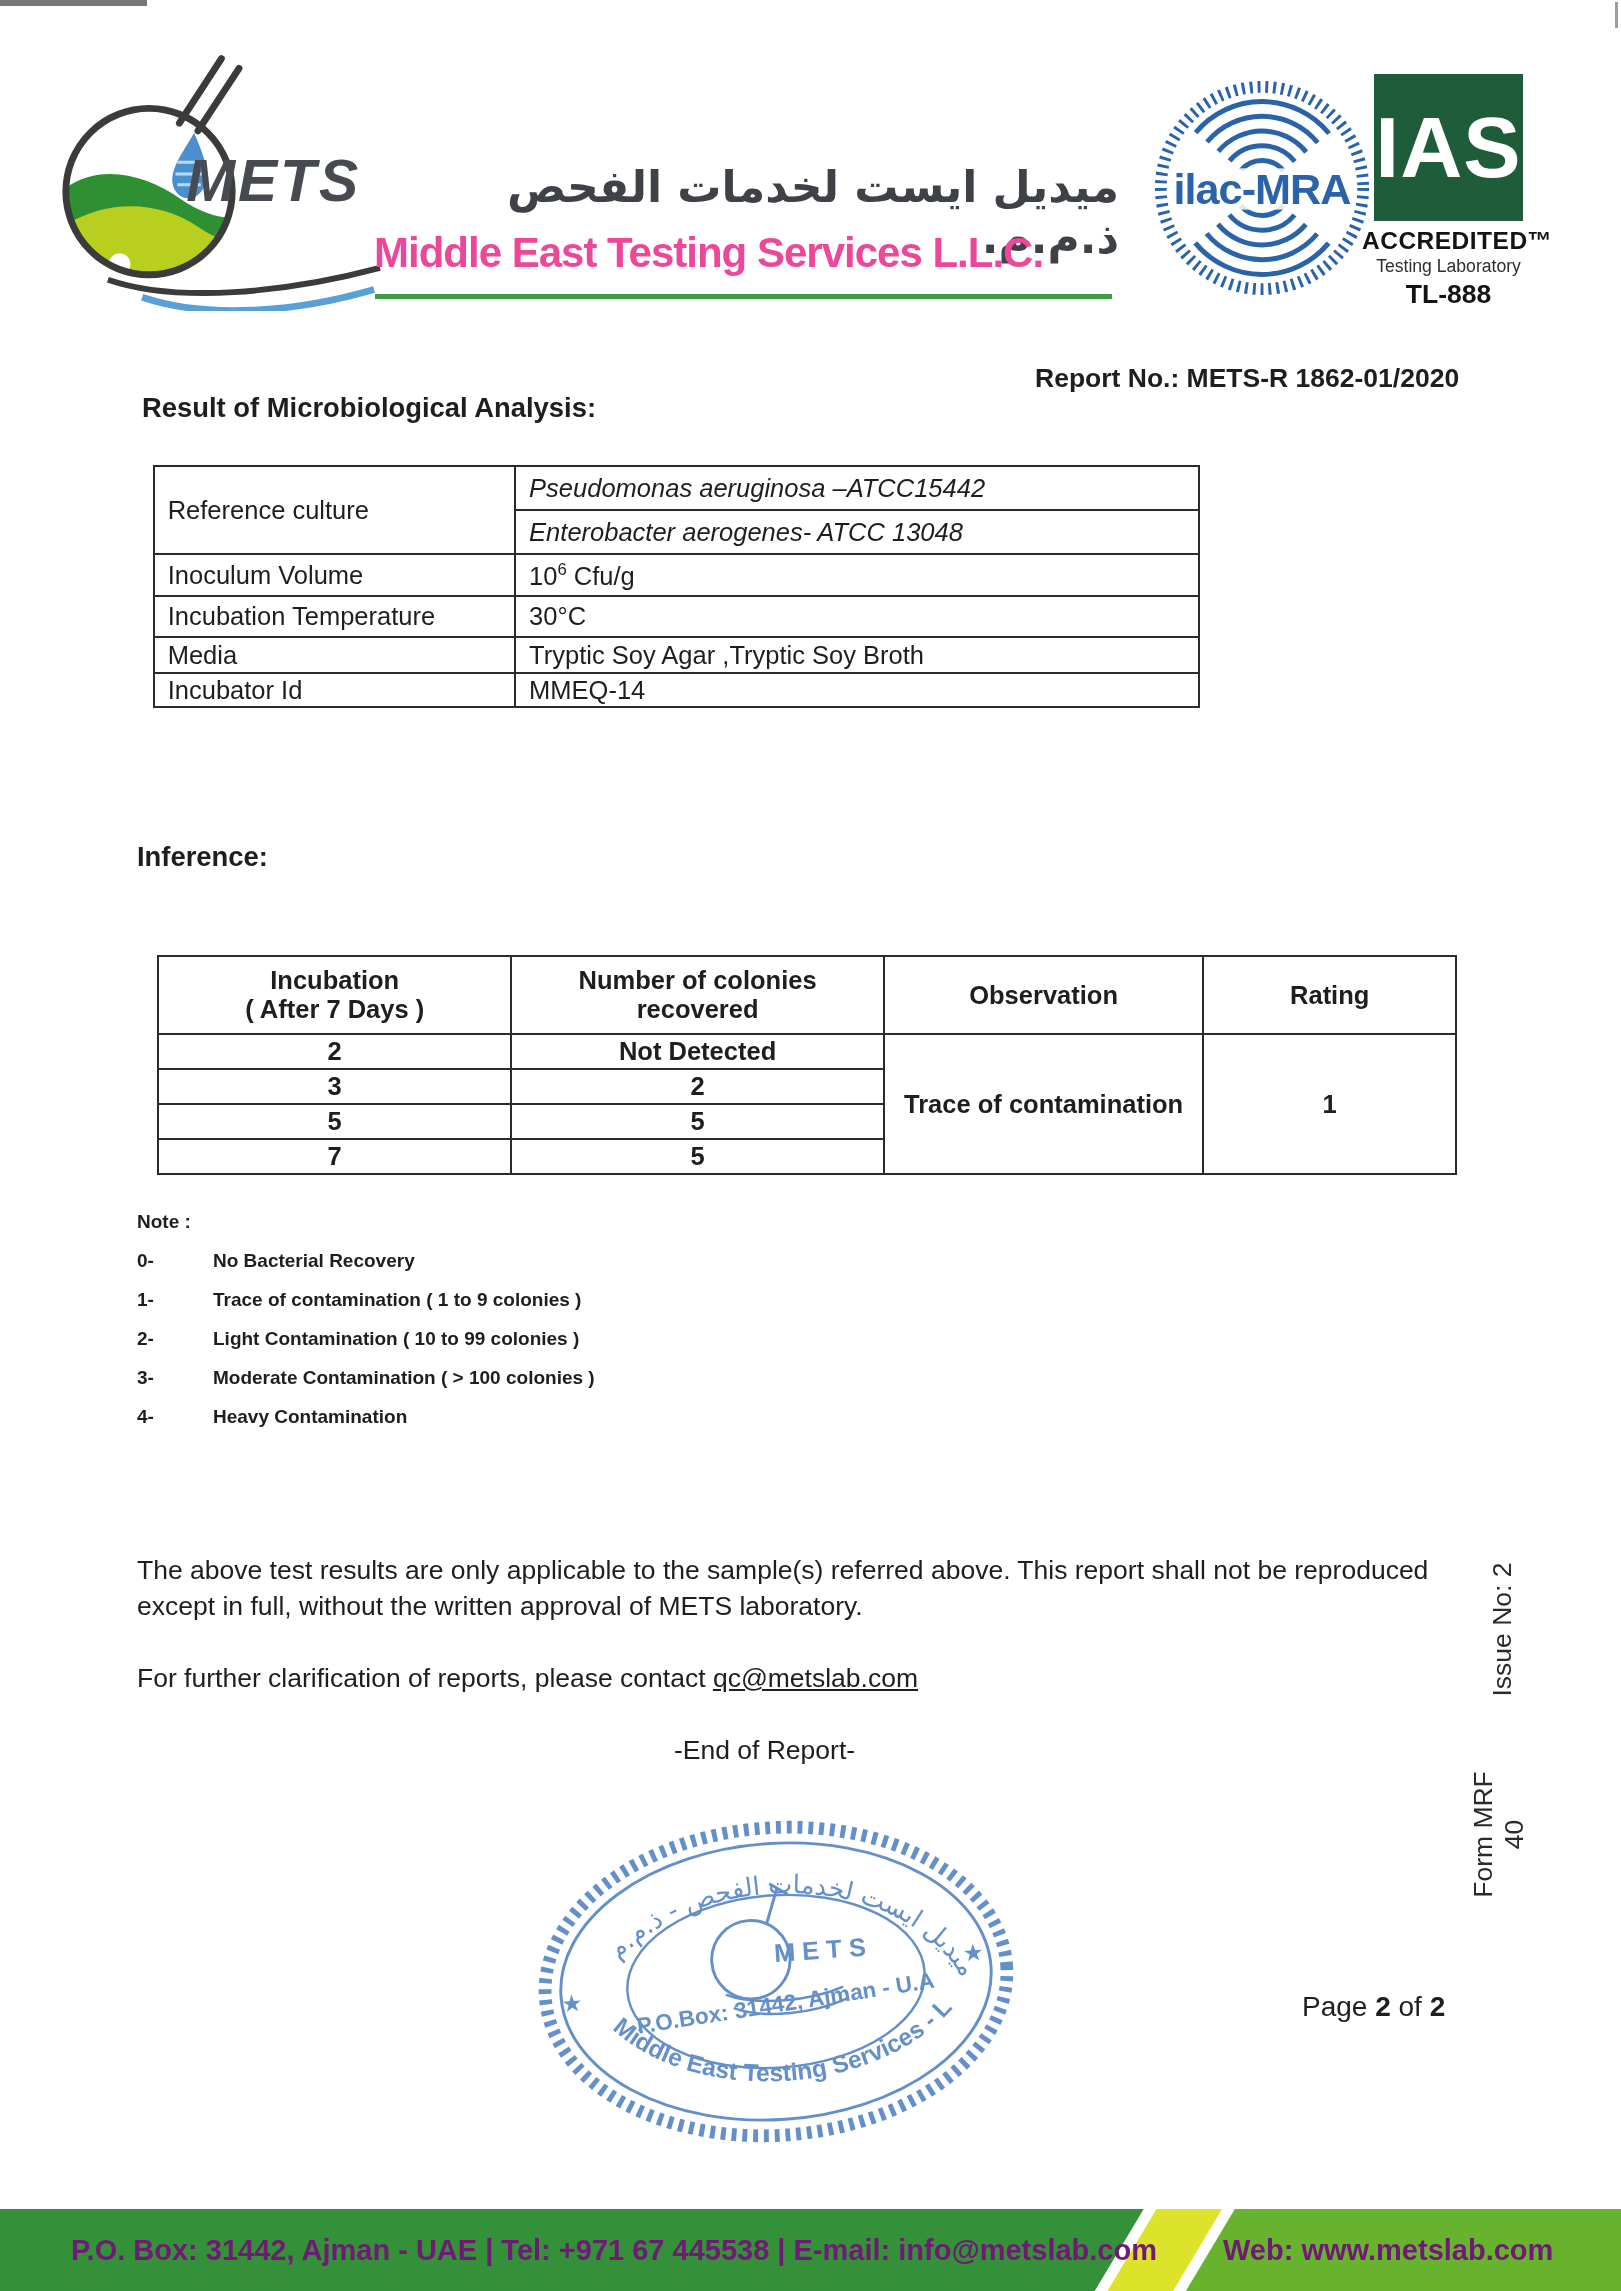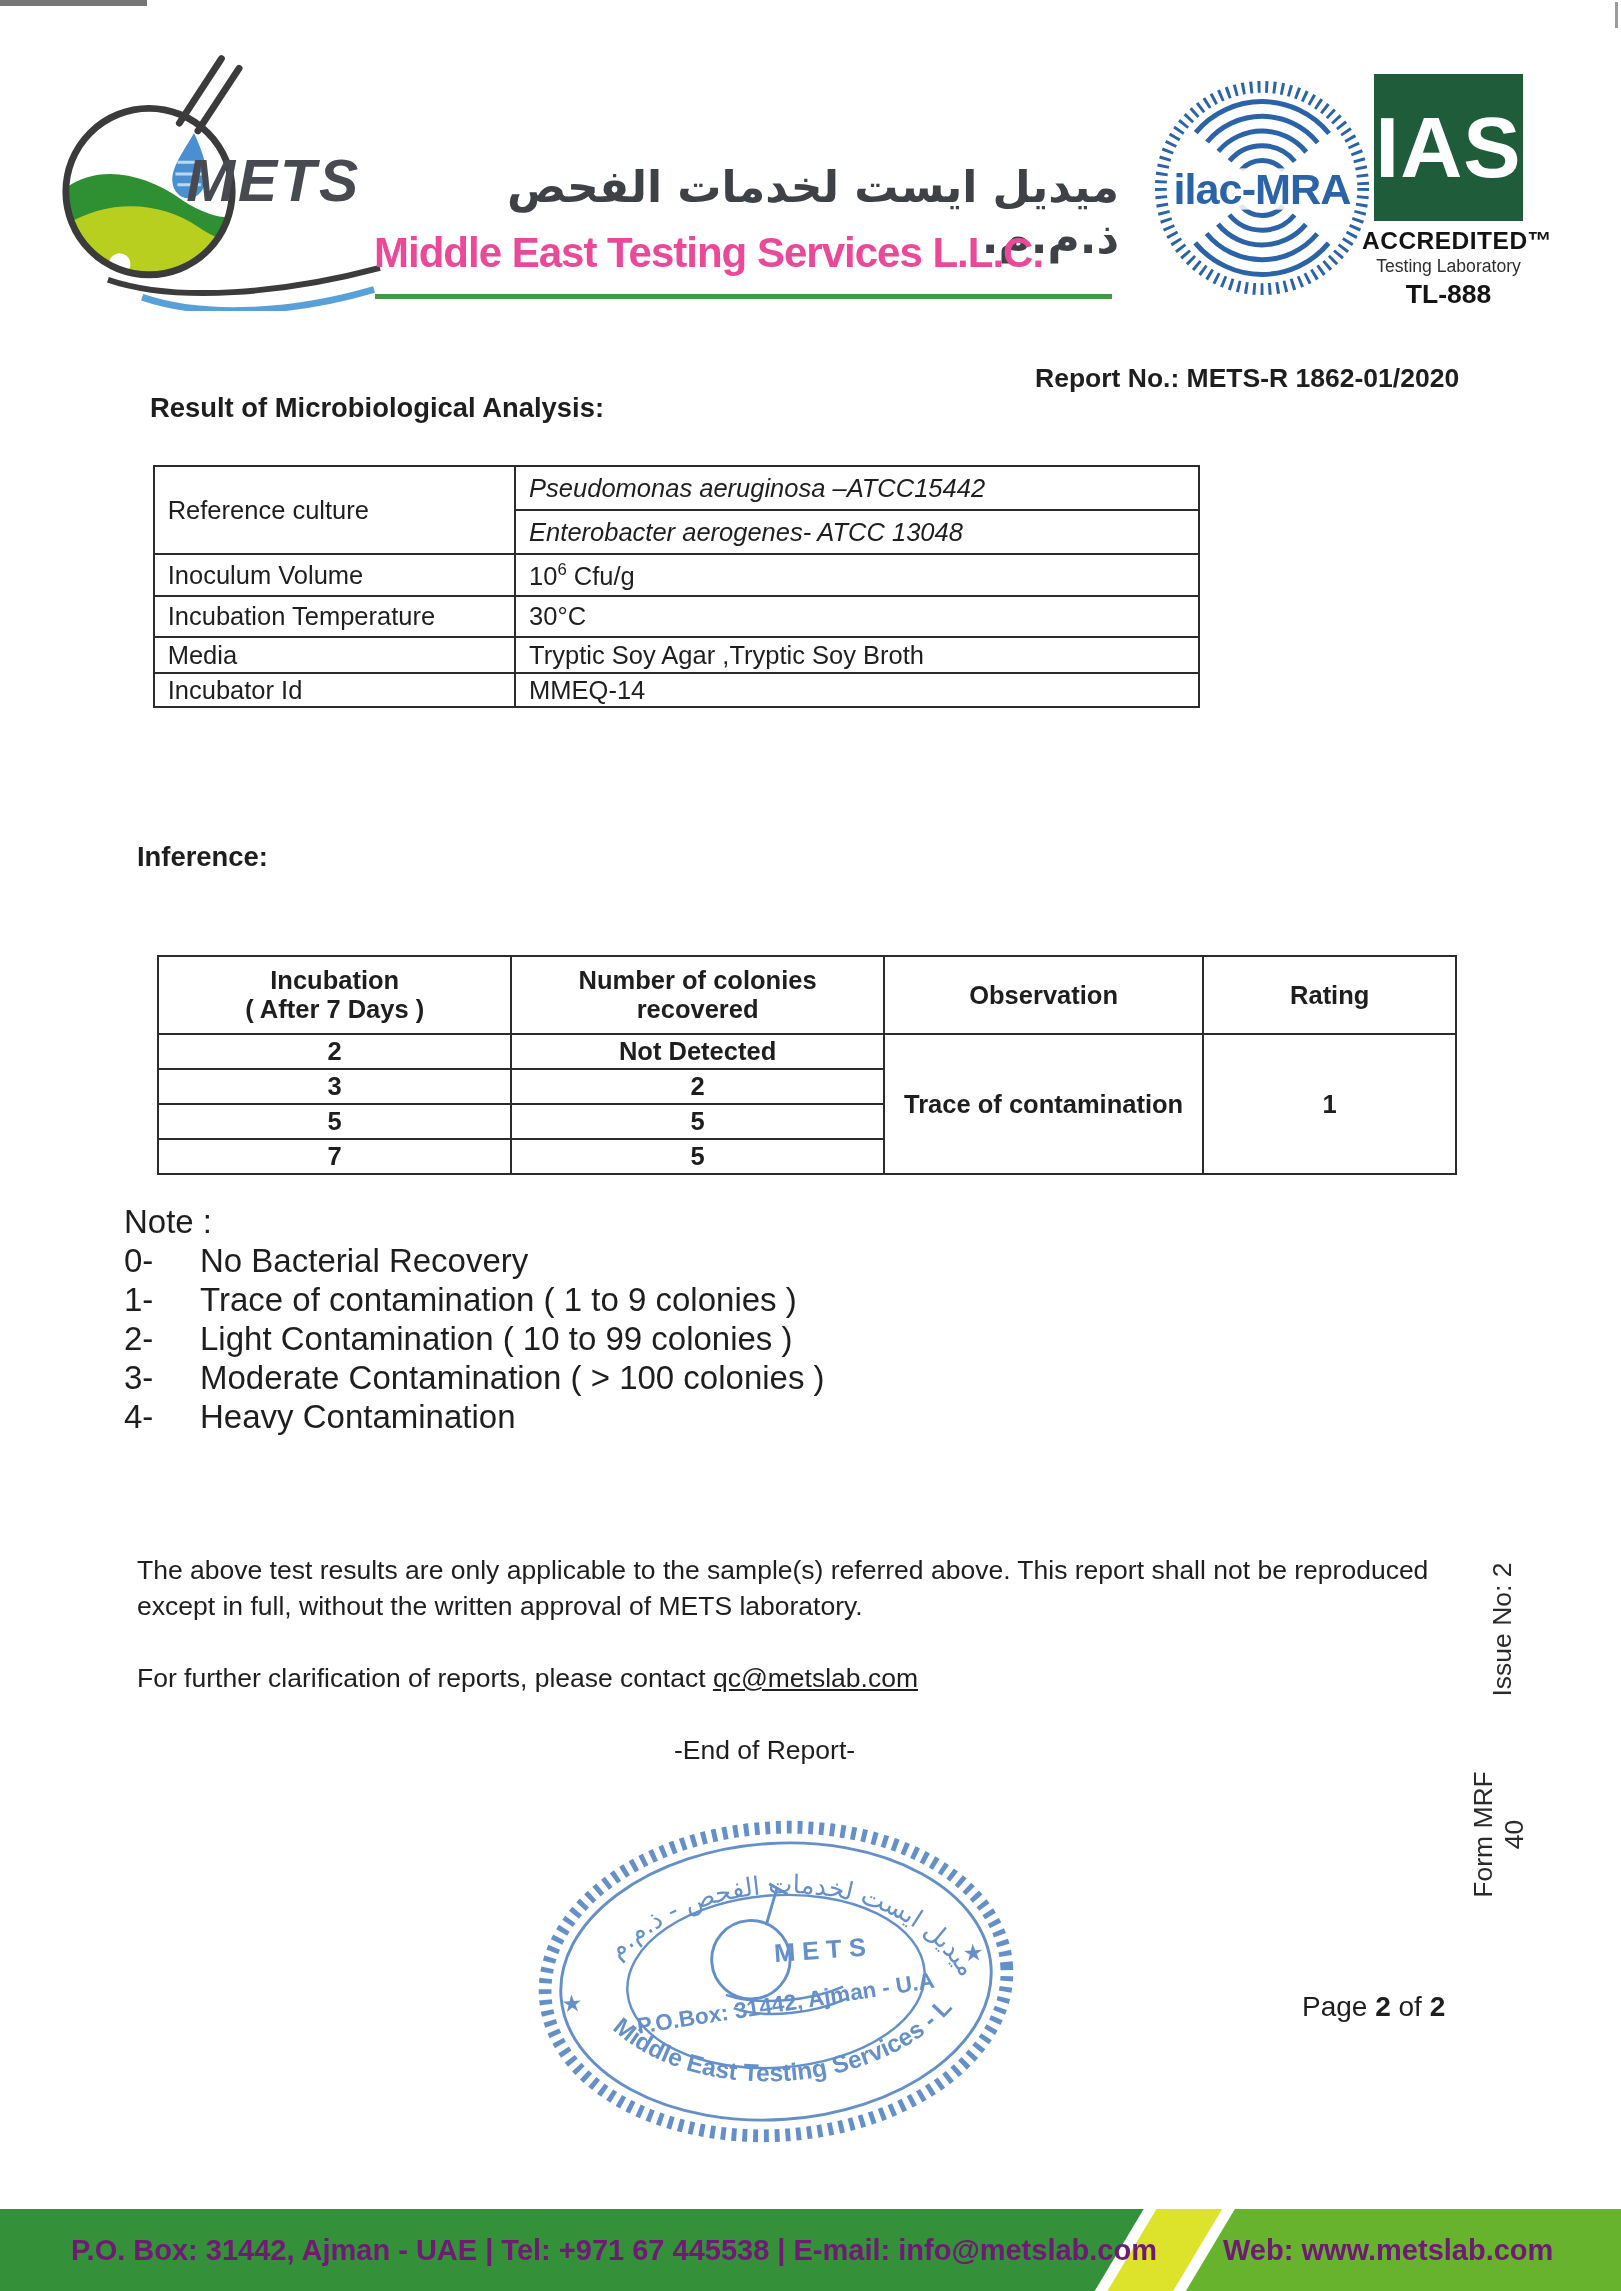--- a/index.html
+++ b/index.html
@@ -14,32 +14,32 @@
   .english-name{left:374px;top:229px;font-size:42px;font-weight:bold;color:#ec4899;letter-spacing:-1px;}
   .green-rule{left:375px;top:294px;width:737px;height:4.9px;background:#3f9b42;}
   .ias-wrap{left:1362px;top:74px;width:173px;text-align:center;}
   .ias-box{width:149px;height:147px;margin:0 auto;background:#1f5c3a;display:flex;align-items:center;justify-content:center;}
   .ias-box span{color:#fff;font-size:86px;font-weight:800;letter-spacing:1px;}
   .ias-accredited{font-size:24.5px;font-weight:bold;color:#141414;margin-top:5.9px;letter-spacing:0.5px;}
   .ias-lab{font-size:17.6px;color:#2f2f2f;margin-top:1px;}
   .ias-cert{font-size:26.5px;font-weight:bold;color:#141414;margin-top:2px;}
   
   .report-no{left:1035px;top:363px;font-size:26.5px;font-weight:bold;}
-  .section-title{left:150px;top:392px;font-size:27.4px;font-weight:bold;}
+  .section-title{left:142px;top:392px;font-size:27.4px;font-weight:bold;}
   .inference-title{left:137px;top:841px;font-size:27.4px;font-weight:bold;}
   
   table{border-collapse:collapse;}
   .t1{left:153px;top:465px;width:1047px;font-size:25.5px;}
   .t1 td{border:2px solid #2b2b2b;padding:0 0 0 12.7px;vertical-align:middle;}
   .t1 .ital{font-style:italic;}
   .t2{left:157px;top:955px;width:1300px;font-size:25.5px;text-align:center;}
   .t2 th,.t2 td{border:2px solid #2b2b2b;font-weight:bold;padding:2px 3.9px;vertical-align:middle;}
   .t1,.t2{border:2.9px solid #222;}
   
-  .note{left:124px;top:1202px;font-size:33px;font-weight:normal;line-height:39px;}
+  .note{left:137px;top:1202px;font-size:19px;font-weight:bold;line-height:39px;}
   .note .row{display:flex;}
   .note .num{width:76px;flex:0 0 76px;}
   
   .disclaimer{left:137px;top:1552px;width:1308px;font-size:26.5px;line-height:36px;}
   .contact{left:137px;top:1663px;font-size:26.5px;}
   .contact a{color:#1e1e1e;text-decoration:underline;}
   .end-report{left:137px;top:1735px;width:1255px;text-align:center;font-size:26.5px;}
   
   .vtext{width:157px;height:29px;font-size:26.5px;color:#2a2a2a;text-align:center;transform:rotate(-90deg);}
   .issue-no{left:1423px;top:1615px;}

